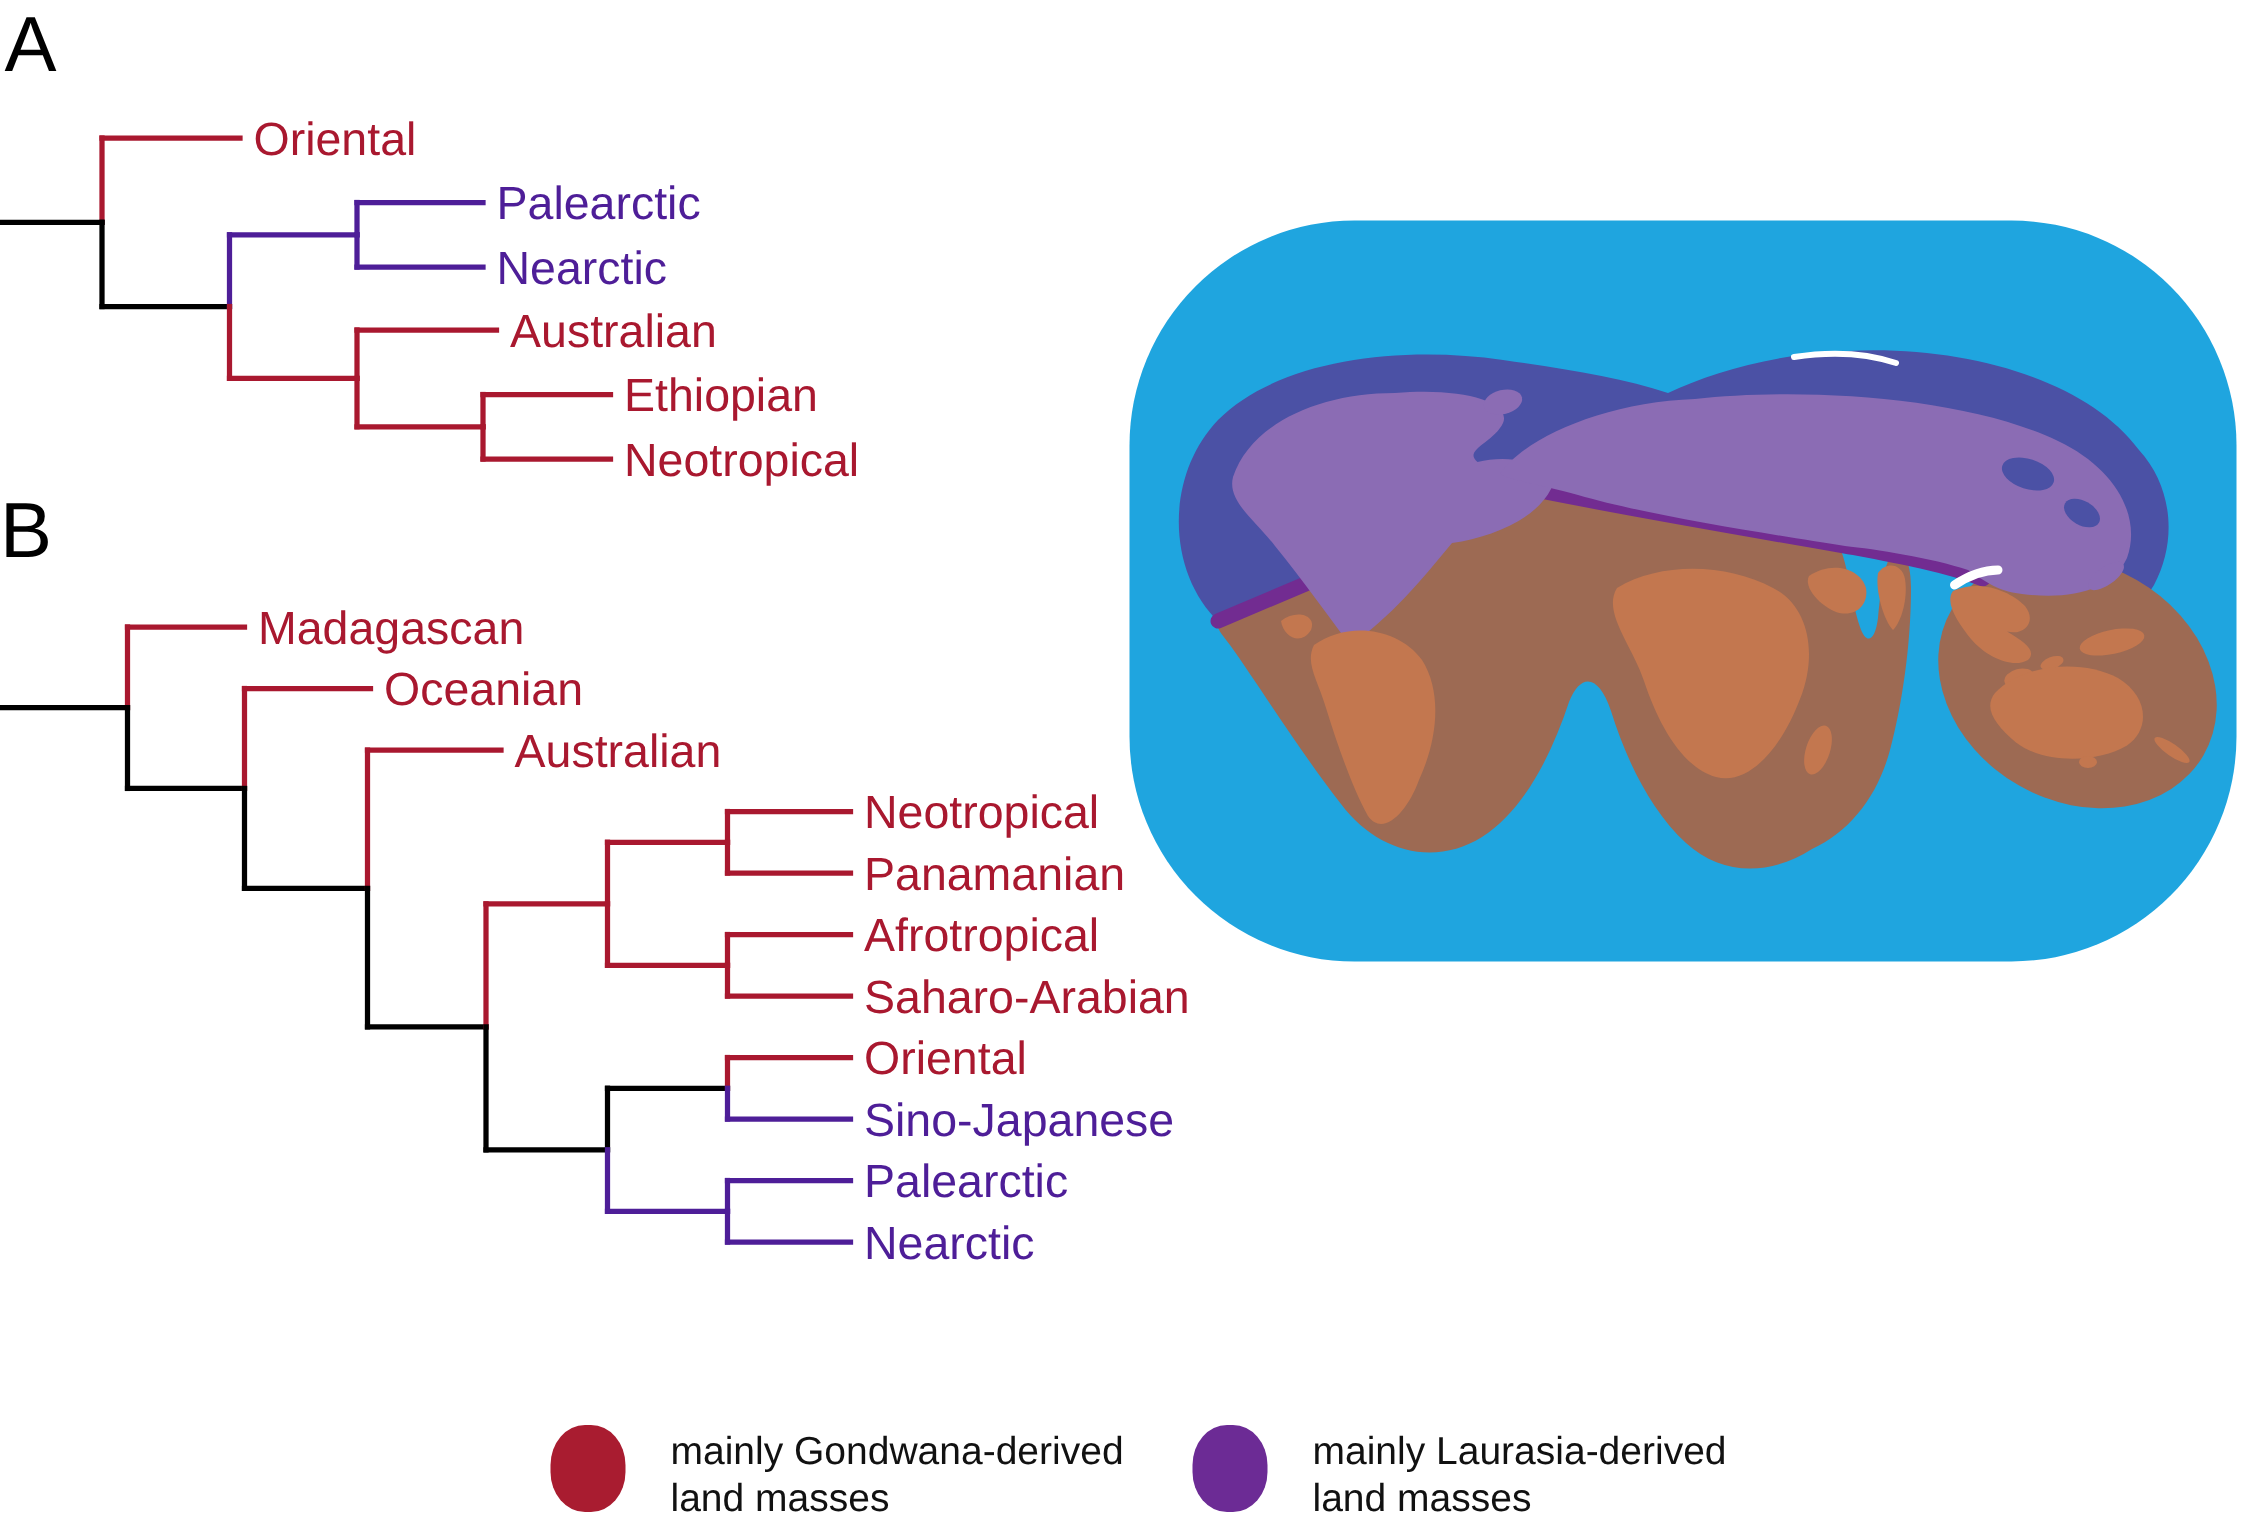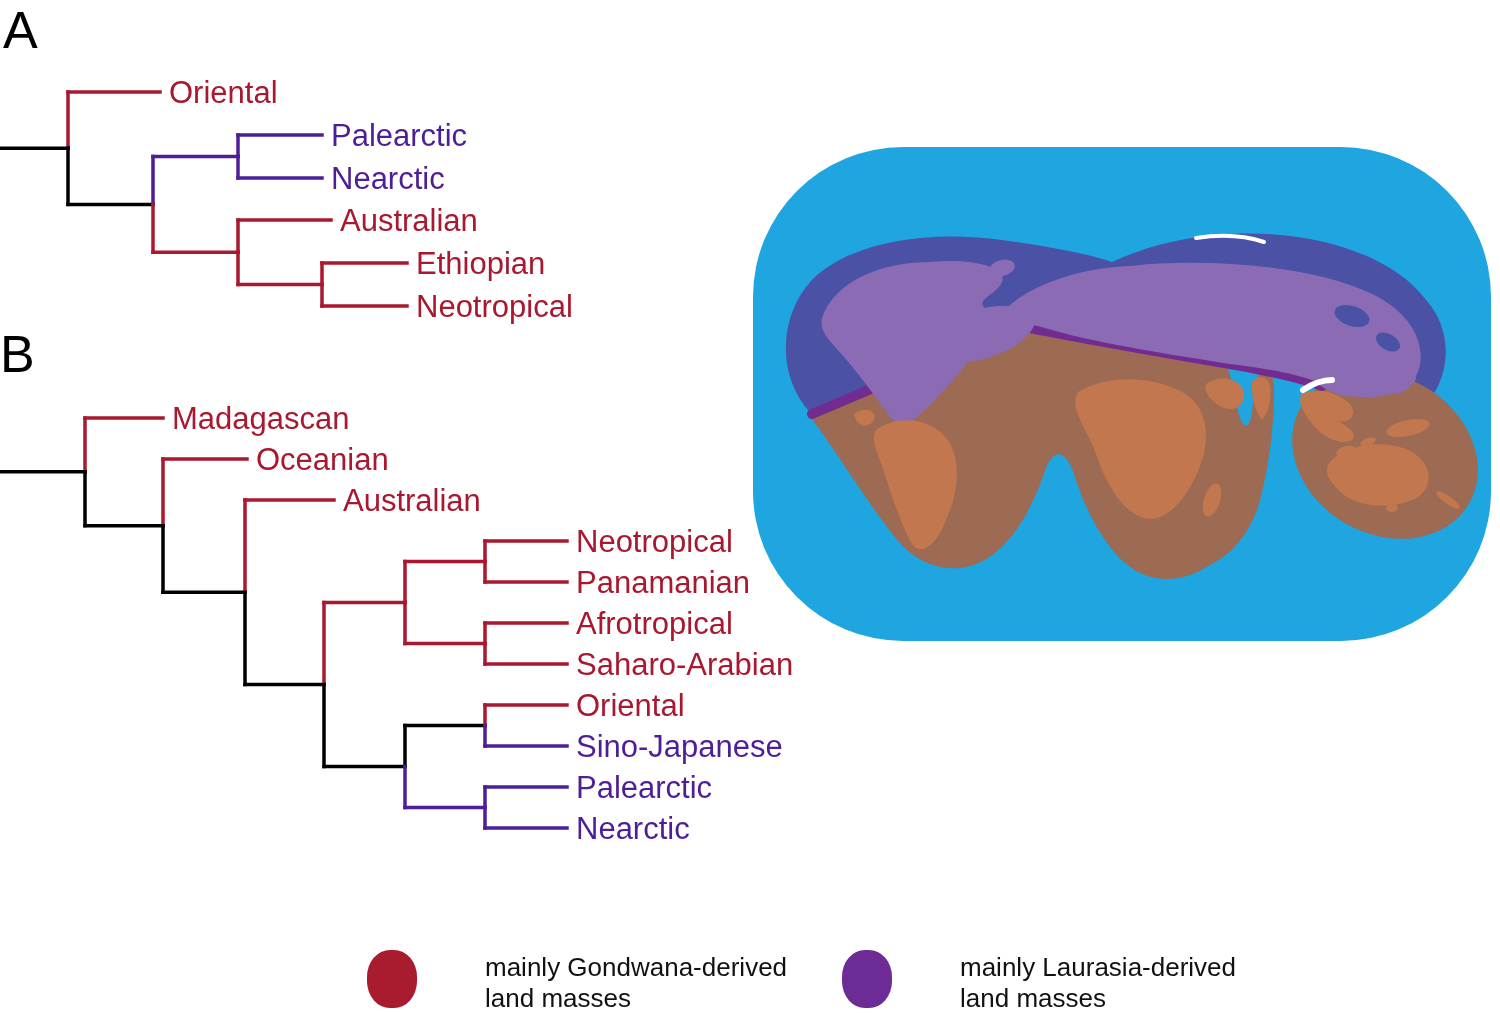--- a/index.html
+++ b/index.html
@@ -1,21 +1,21 @@
 <!DOCTYPE html>
 <html><head>
 <meta charset="utf-8">
 <style>
   html,body{margin:0;padding:0;background:#ffffff;}
   #figure{position:relative;width:1500px;height:1013px;background:#ffffff;overflow:hidden;
           font-family:"Liberation Sans", sans-serif;}
   #figure svg{position:absolute;left:0;top:0;}
   .panel-letter{position:absolute;font-size:52px;color:#000;font-weight:500;line-height:1;}
   .tip-label{font-size:31px;font-family:"Liberation Sans",sans-serif;}
-  .legend-group{position:absolute;display:flex;align-items:flex-start;gap:38px;}
+  .legend-group{position:absolute;display:flex;align-items:flex-start;}
   .legend-blob{width:50px;height:58px;border-radius:46%;flex:0 0 auto;}
   .legend-text{margin-left:30px;font-size:26px;line-height:31px;color:#111;padding-top:2px;}
 </style>
 </head>
 <body>
 
 <div id="figure">
 
   <div class="panel-letter" style="left:3px;top:4px;">A</div>
   <div class="panel-letter" style="left:0px;top:328px;">B</div>
@@ -209,20 +209,20 @@
       </g>
   </svg>
 
   <div class="legend-group" style="left:367px;top:950px;">
     <div class="legend-blob" style="background: rgb(169, 28, 48);"></div>
     <div class="legend-text">
       <div>mainly Gondwana-derived</div>
       <div>land masses</div>
     </div>
   </div>
-  <div class="legend-group" style="left:842px;top:950px;">
+  <div class="legend-group" style="left:795px;top:950px;">
     <div class="legend-blob" style="background: rgb(108, 43, 149);"></div>
     <div class="legend-text">
       <div>mainly Laurasia-derived</div>
       <div>land masses</div>
     </div>
   </div>
 </div>
 
 </body></html>

